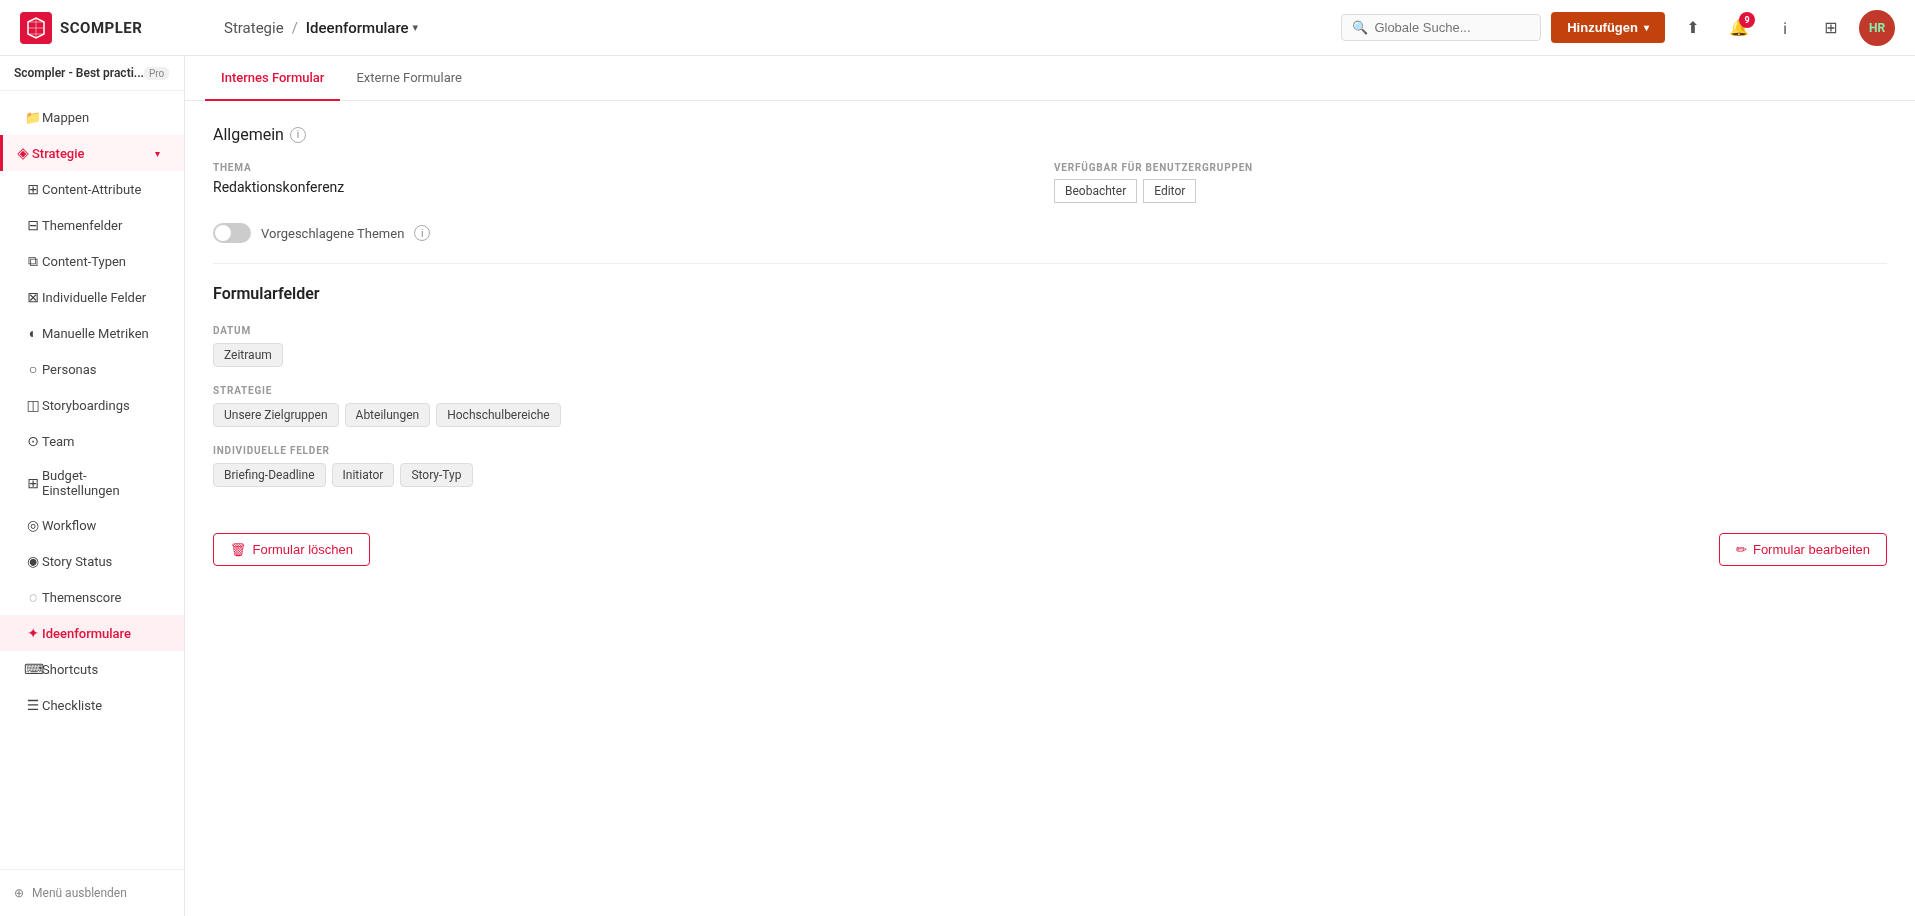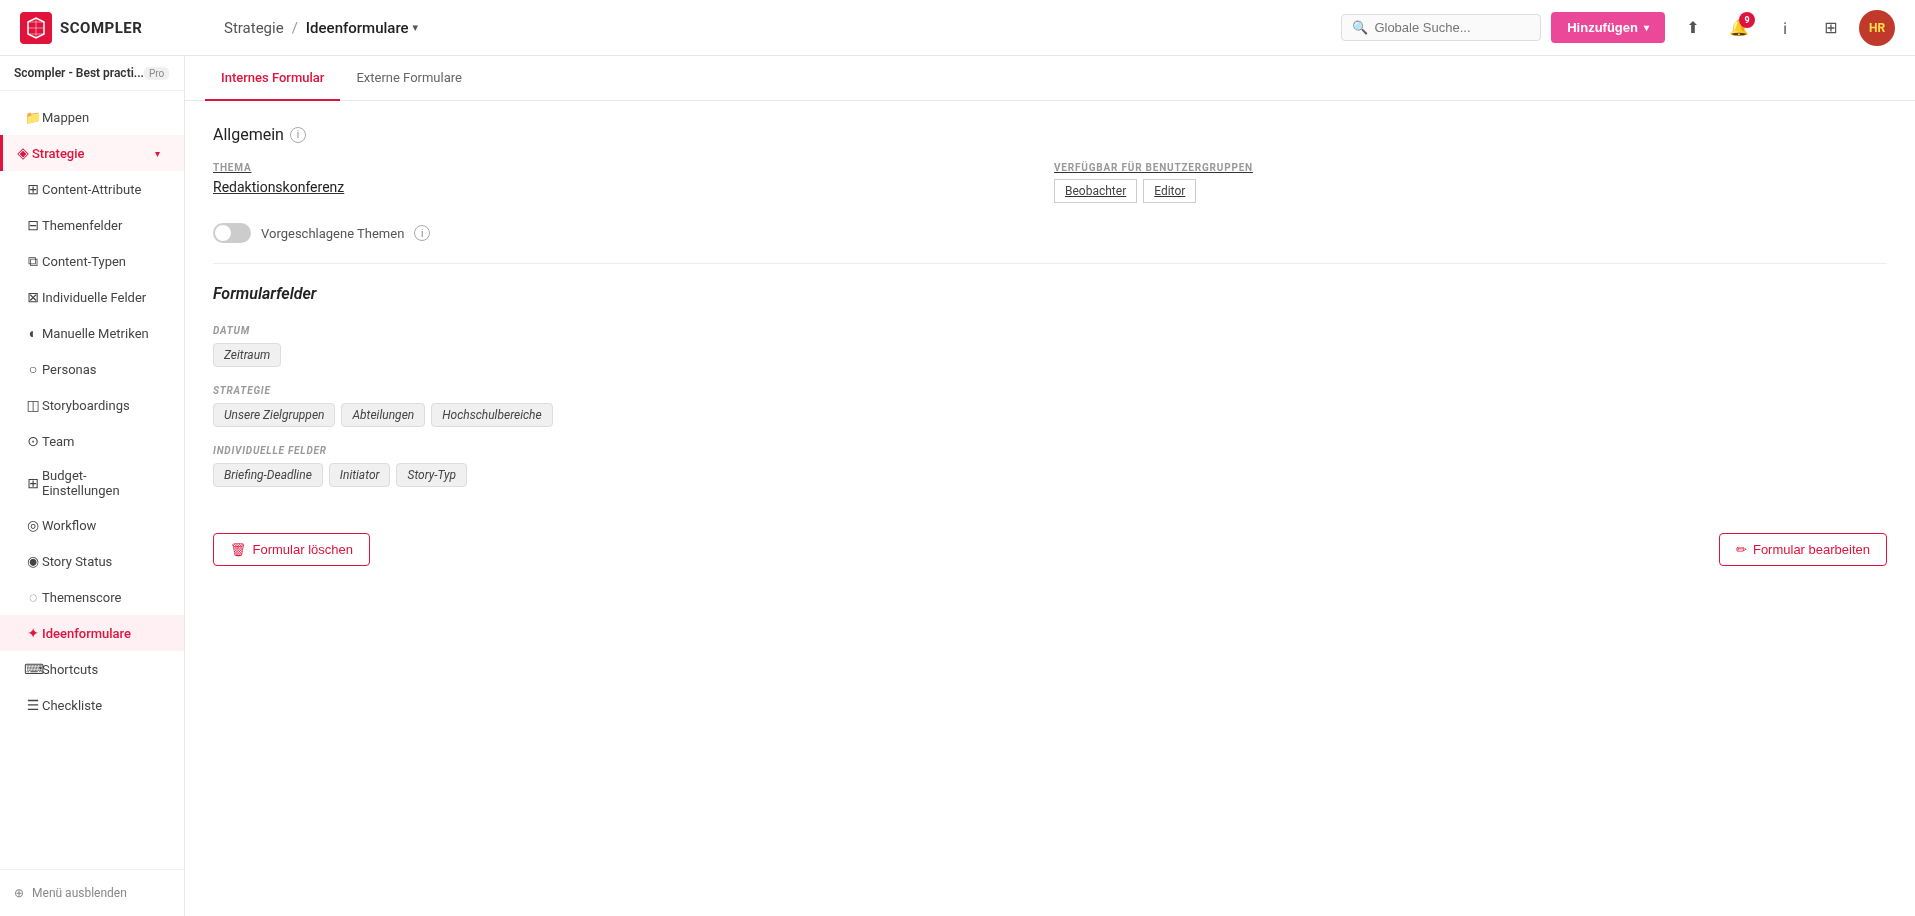--- a/index.html
+++ b/index.html
@@ -81,21 +81,21 @@
       font-size: 13px;
       color: #999;
       outline: none;
       width: 100%;
     }
     .search-icon-svg {
       color: #aaa;
       font-size: 13px;
     }
     .add-btn {
-      background: #ec4899;
+      background: #c2410c;
       color: #fff;
       border: none;
       border-radius: 4px;
       padding: 8px 16px;
       font-size: 13px;
       font-weight: 600;
       cursor: pointer;
       display: flex;
       align-items: center;
       gap: 6px;
@@ -128,21 +128,21 @@
       border-radius: 50%;
       display: flex;
       align-items: center;
       justify-content: center;
       font-weight: 700;
     }
     .avatar-btn {
       width: 36px;
       height: 36px;
       background: #c0392b;
-      color: #fde047;
+      color: #86efac;
       border-radius: 50%;
       display: flex;
       align-items: center;
       justify-content: center;
       font-size: 12px;
       font-weight: 700;
       cursor: pointer;
     }
 
     
@@ -274,21 +274,20 @@
       justify-content: center;
       font-size: 10px;
       color: #888;
       cursor: pointer;
     }
     .form-grid {
       display: grid;
       grid-template-columns: 1fr 1fr;
       gap: 8px;
       margin-bottom: 20px;
-      text-decoration: underline;
     }
     .field-group {
       display: flex;
       flex-direction: column;
       gap: 6px;
     }
     .field-label {
       font-size: 10px;
       font-weight: 700;
       color: #999;
@@ -350,21 +349,20 @@
       font-size: 12px;
       color: #444;
     }
     .section-divider {
       border: none;
       border-top: 1px solid #eee;
       margin: 20px 0;
     }
     .form-fields-section {
       margin-top: 20px;
-      font-style: italic;
     }
     .form-section-title {
       font-size: 16px;
       font-weight: 600;
       color: #222;
       margin-bottom: 18px;
     }
     .field-row {
       margin-bottom: 14px;
     }

